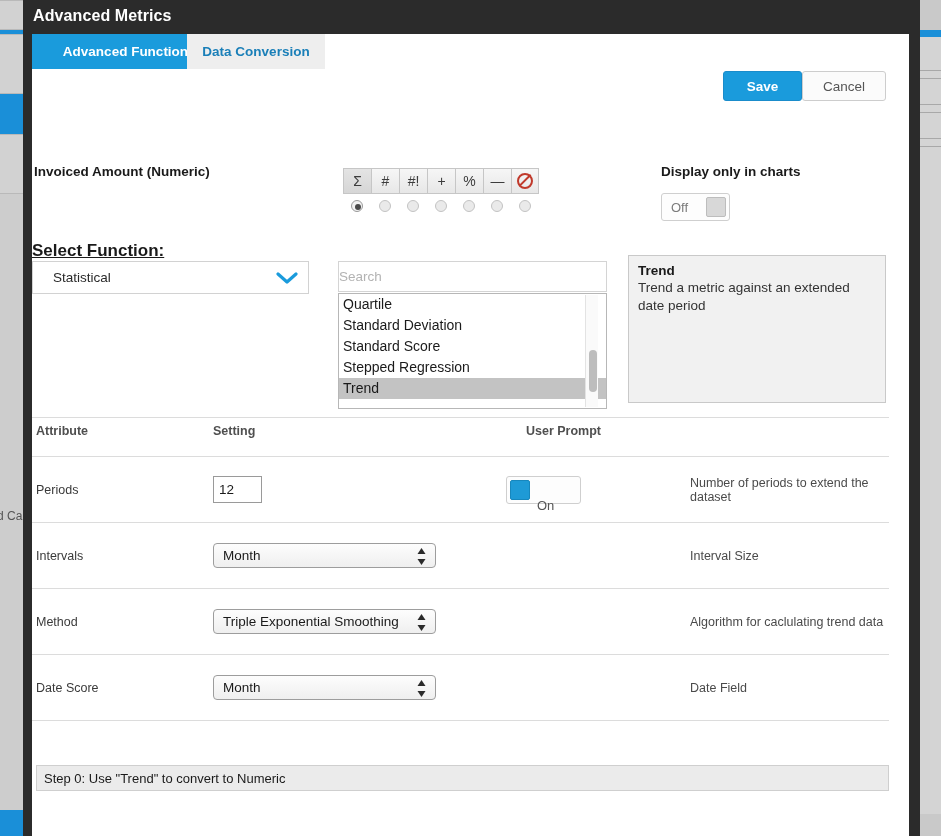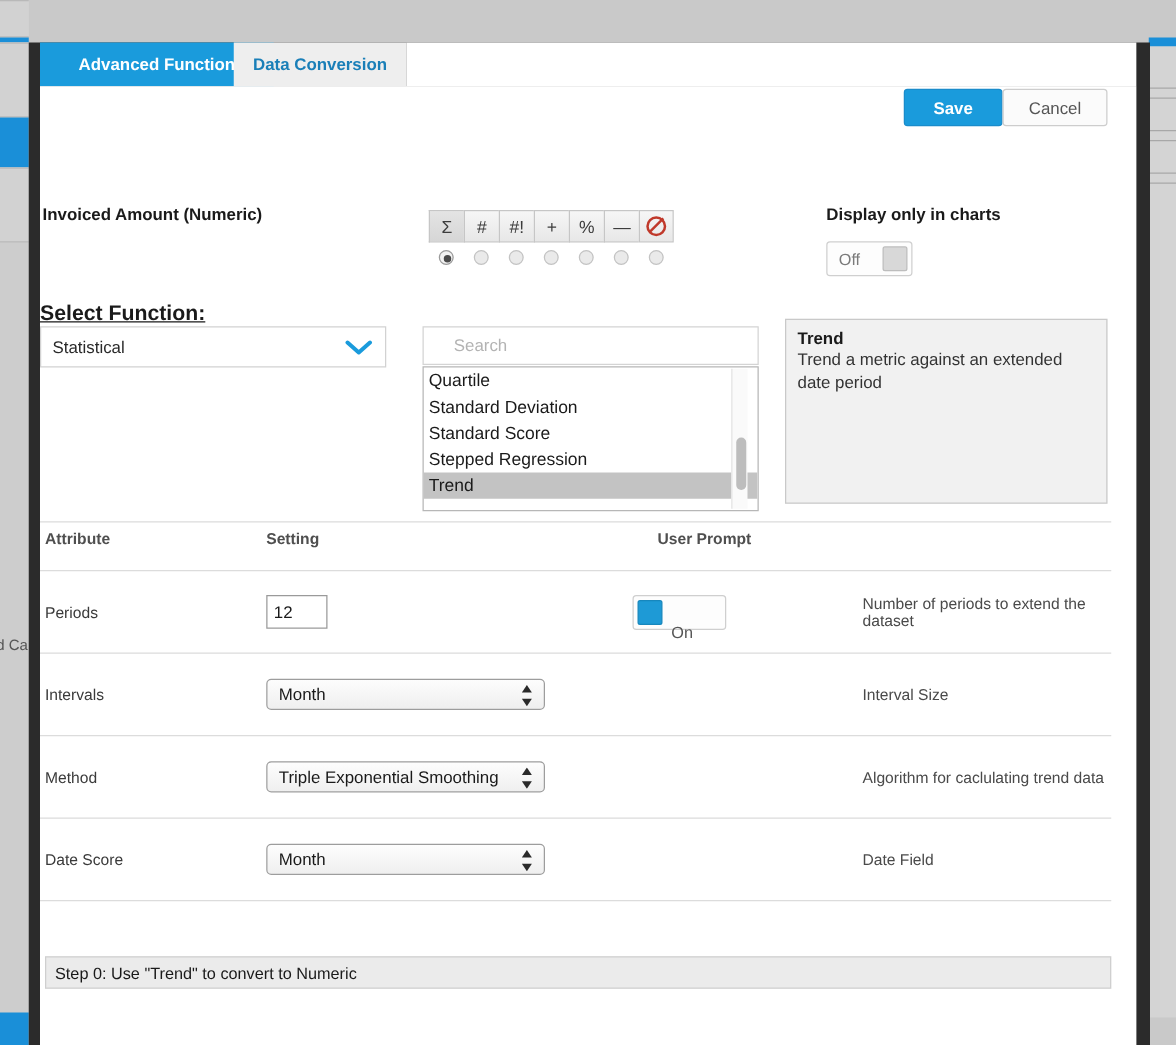--- a/index.html
+++ b/index.html
@@ -132,31 +132,31 @@
   
   .sf-label {
     position: absolute; left: 0px; top: 172px;
     font-size: 17px; font-weight: bold; color: #1a1a1a; text-decoration: underline;
   }
   .sf-select {
     position: absolute; left: 0px; top: 192px; width: 277px; height: 33px;
     background: #ffffff; border: 1px solid #d2d2d2;
     display: flex; align-items: center; cursor: pointer;
   }
-  .sf-select .val { padding-left: 9px; font-size: 13.5px; color: #2a2a2a; }
+  .sf-select .val { padding-left: 20px; font-size: 13.5px; color: #2a2a2a; }
   .chev {
     position: absolute; right: 10px; top: 10px;
     width: 22px; height: 12px;
   }
 
   
   .search-box {
     position: absolute; left: 306px; top: 192px; width: 269px; height: 31px;
     border: 1px solid #d4d4d4; background: #fff;
-    font-size: 13.5px; color: #1a1a1a; padding-left: 24px;
+    font-size: 13.5px; color: #1a1a1a; padding-left: 0;
     font-family: "Liberation Sans", sans-serif;
   }
   .search-box::placeholder { color: #b3b3b3; }
   .fn-list {
     position: absolute; left: 306px; top: 224px; width: 269px; height: 116px;
     border: 1px solid #b7b7b7; background: #fff; overflow: hidden;
   }
   .fn-item {
     height: 21px; line-height: 21px; padding-left: 4px;
     font-size: 14px; color: #1a1a1a; cursor: pointer; user-select: none;
@@ -249,20 +249,23 @@
     <div class="bg-hline" style="left:919px;top:78px;width:22px;"></div>
     <div class="bg-hline" style="left:919px;top:104px;width:22px;"></div>
     <div class="bg-hline" style="left:919px;top:112px;width:22px;"></div>
     <div class="bg-hline" style="left:919px;top:138px;width:22px;"></div>
     <div class="bg-hline" style="left:919px;top:146px;width:22px;"></div>
   </div>
 
   <div class="win-frame-left"></div>
   <div class="win-frame-right"></div>
 
+  <div class="titlebar">
+    <div class="title">Advanced Metrics</div>
+  </div>
 
   <div class="tabstrip">
     <div class="tab active">Advanced Function</div>
     <div class="tab inactive">Data Conversion</div>
     <div class="tab-filler"></div>
   </div>
 
   <div class="modal-body">
 
     <div class="btn btn-save">Save</div>

